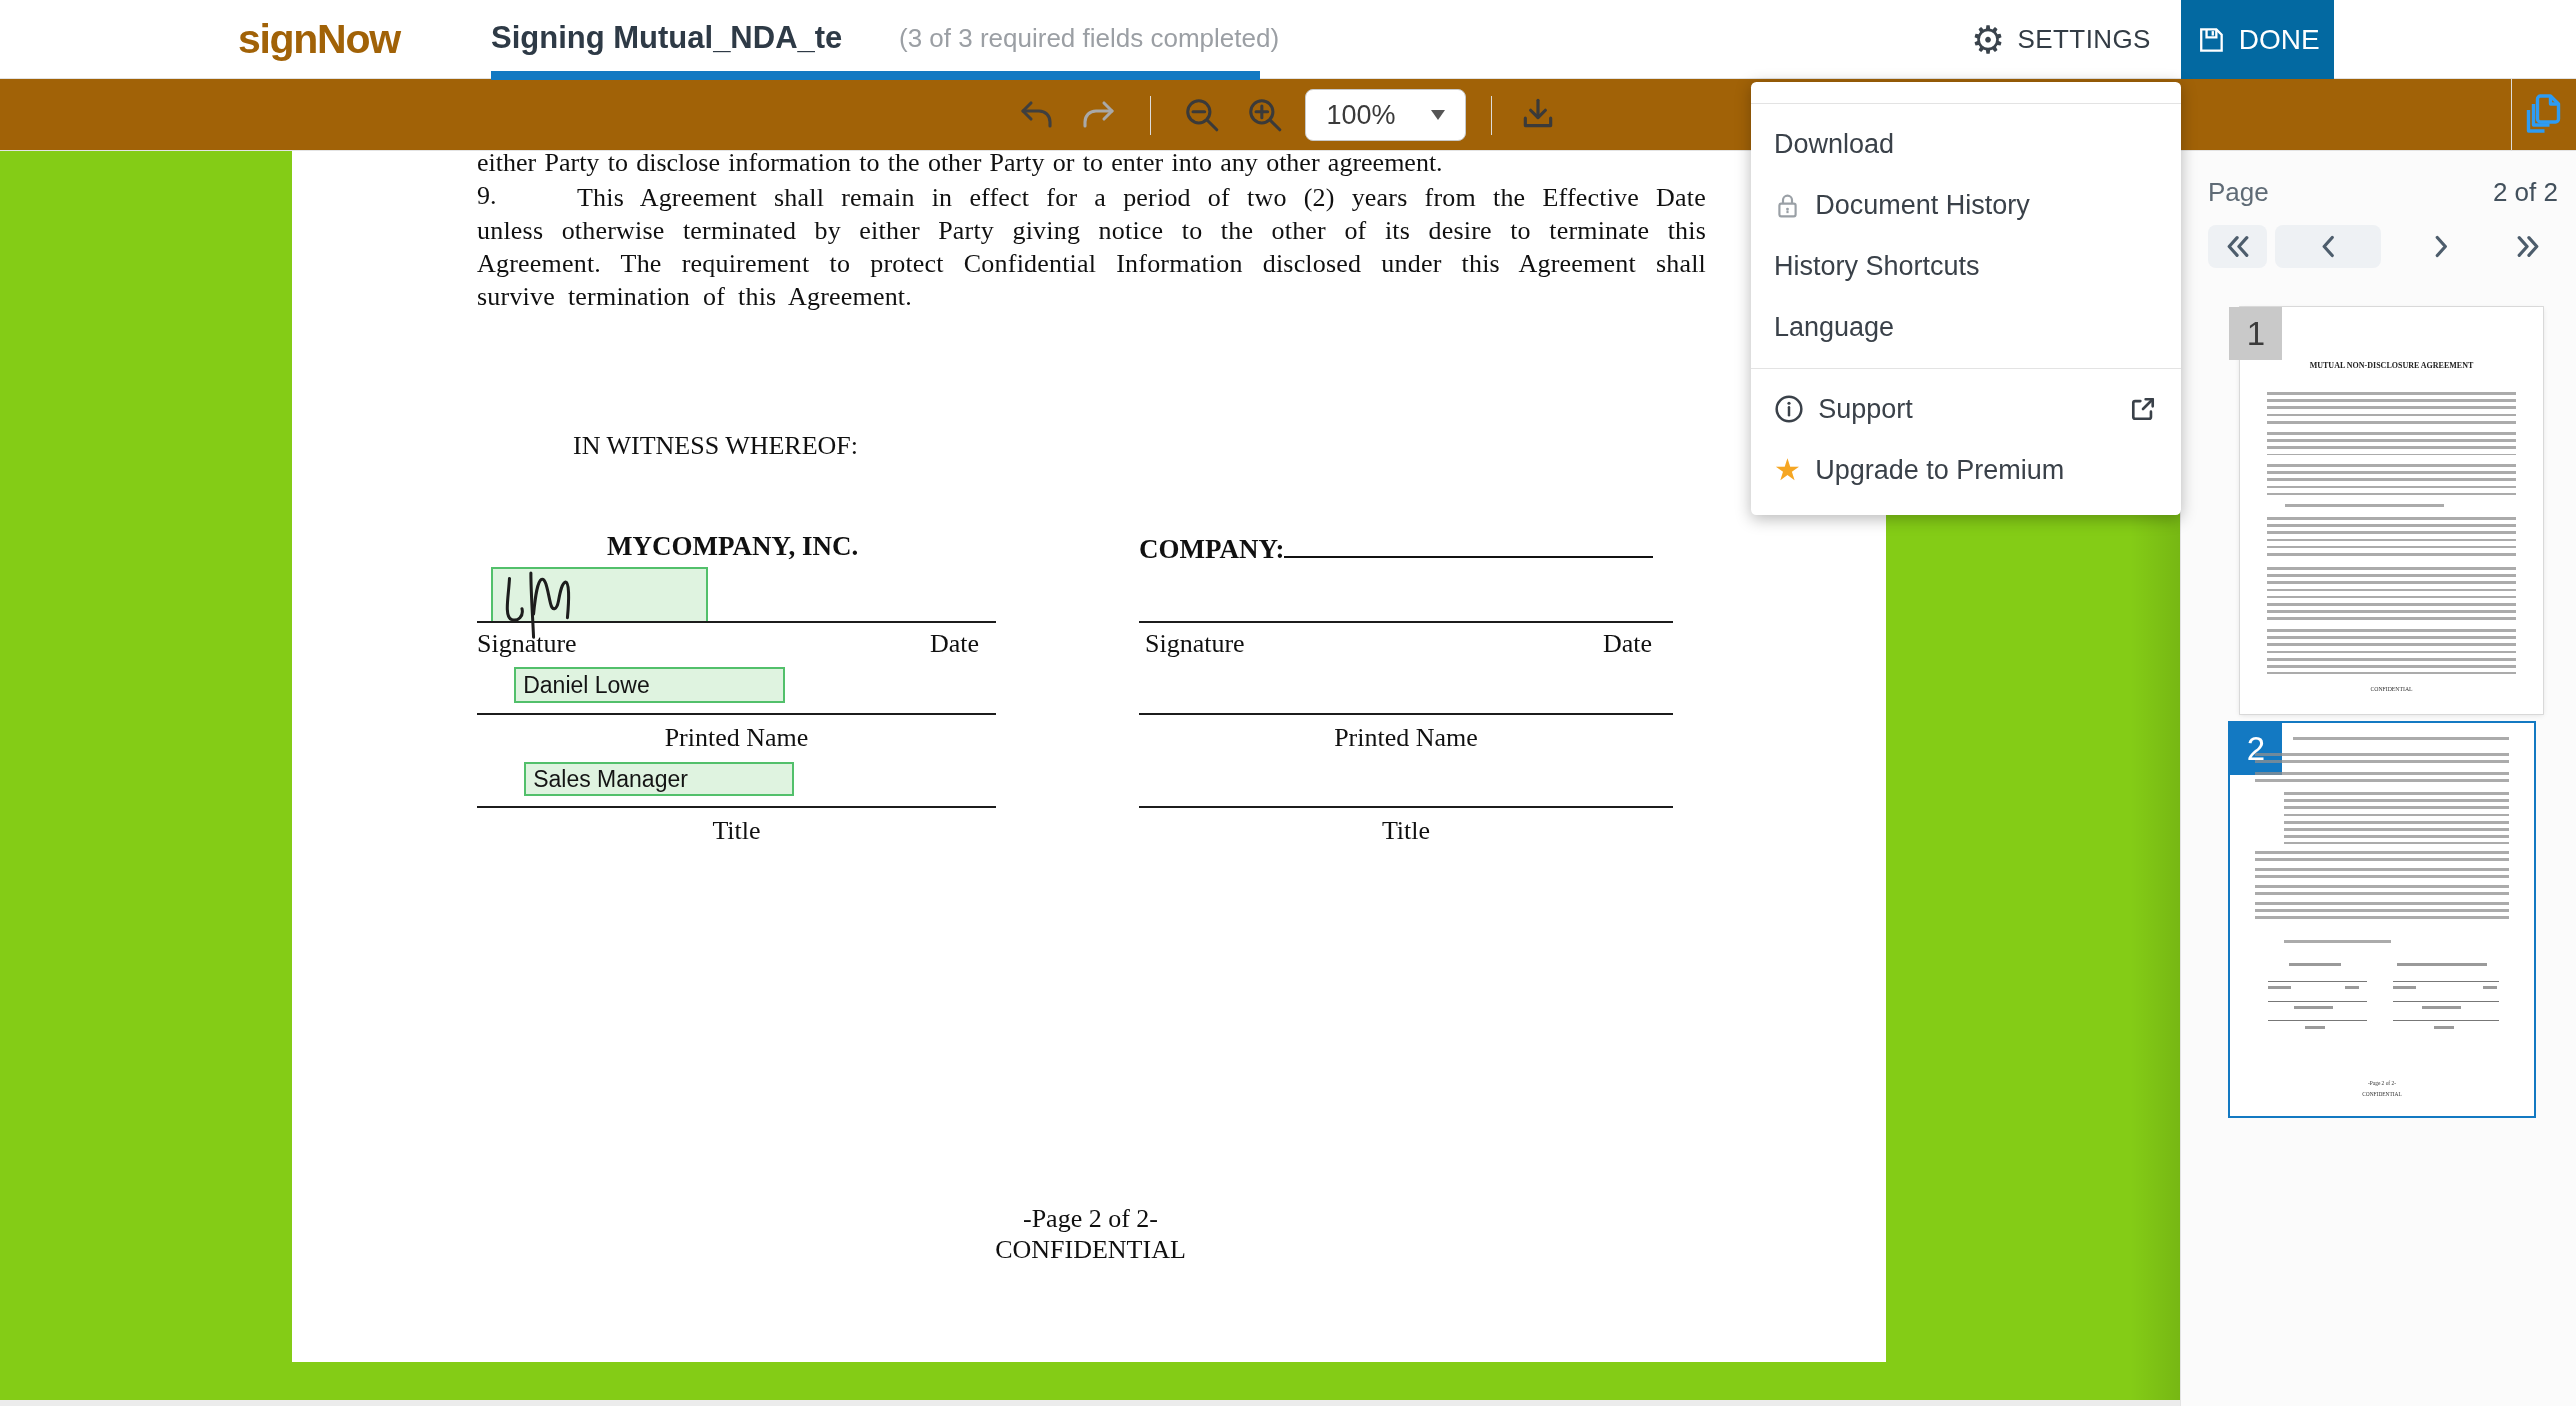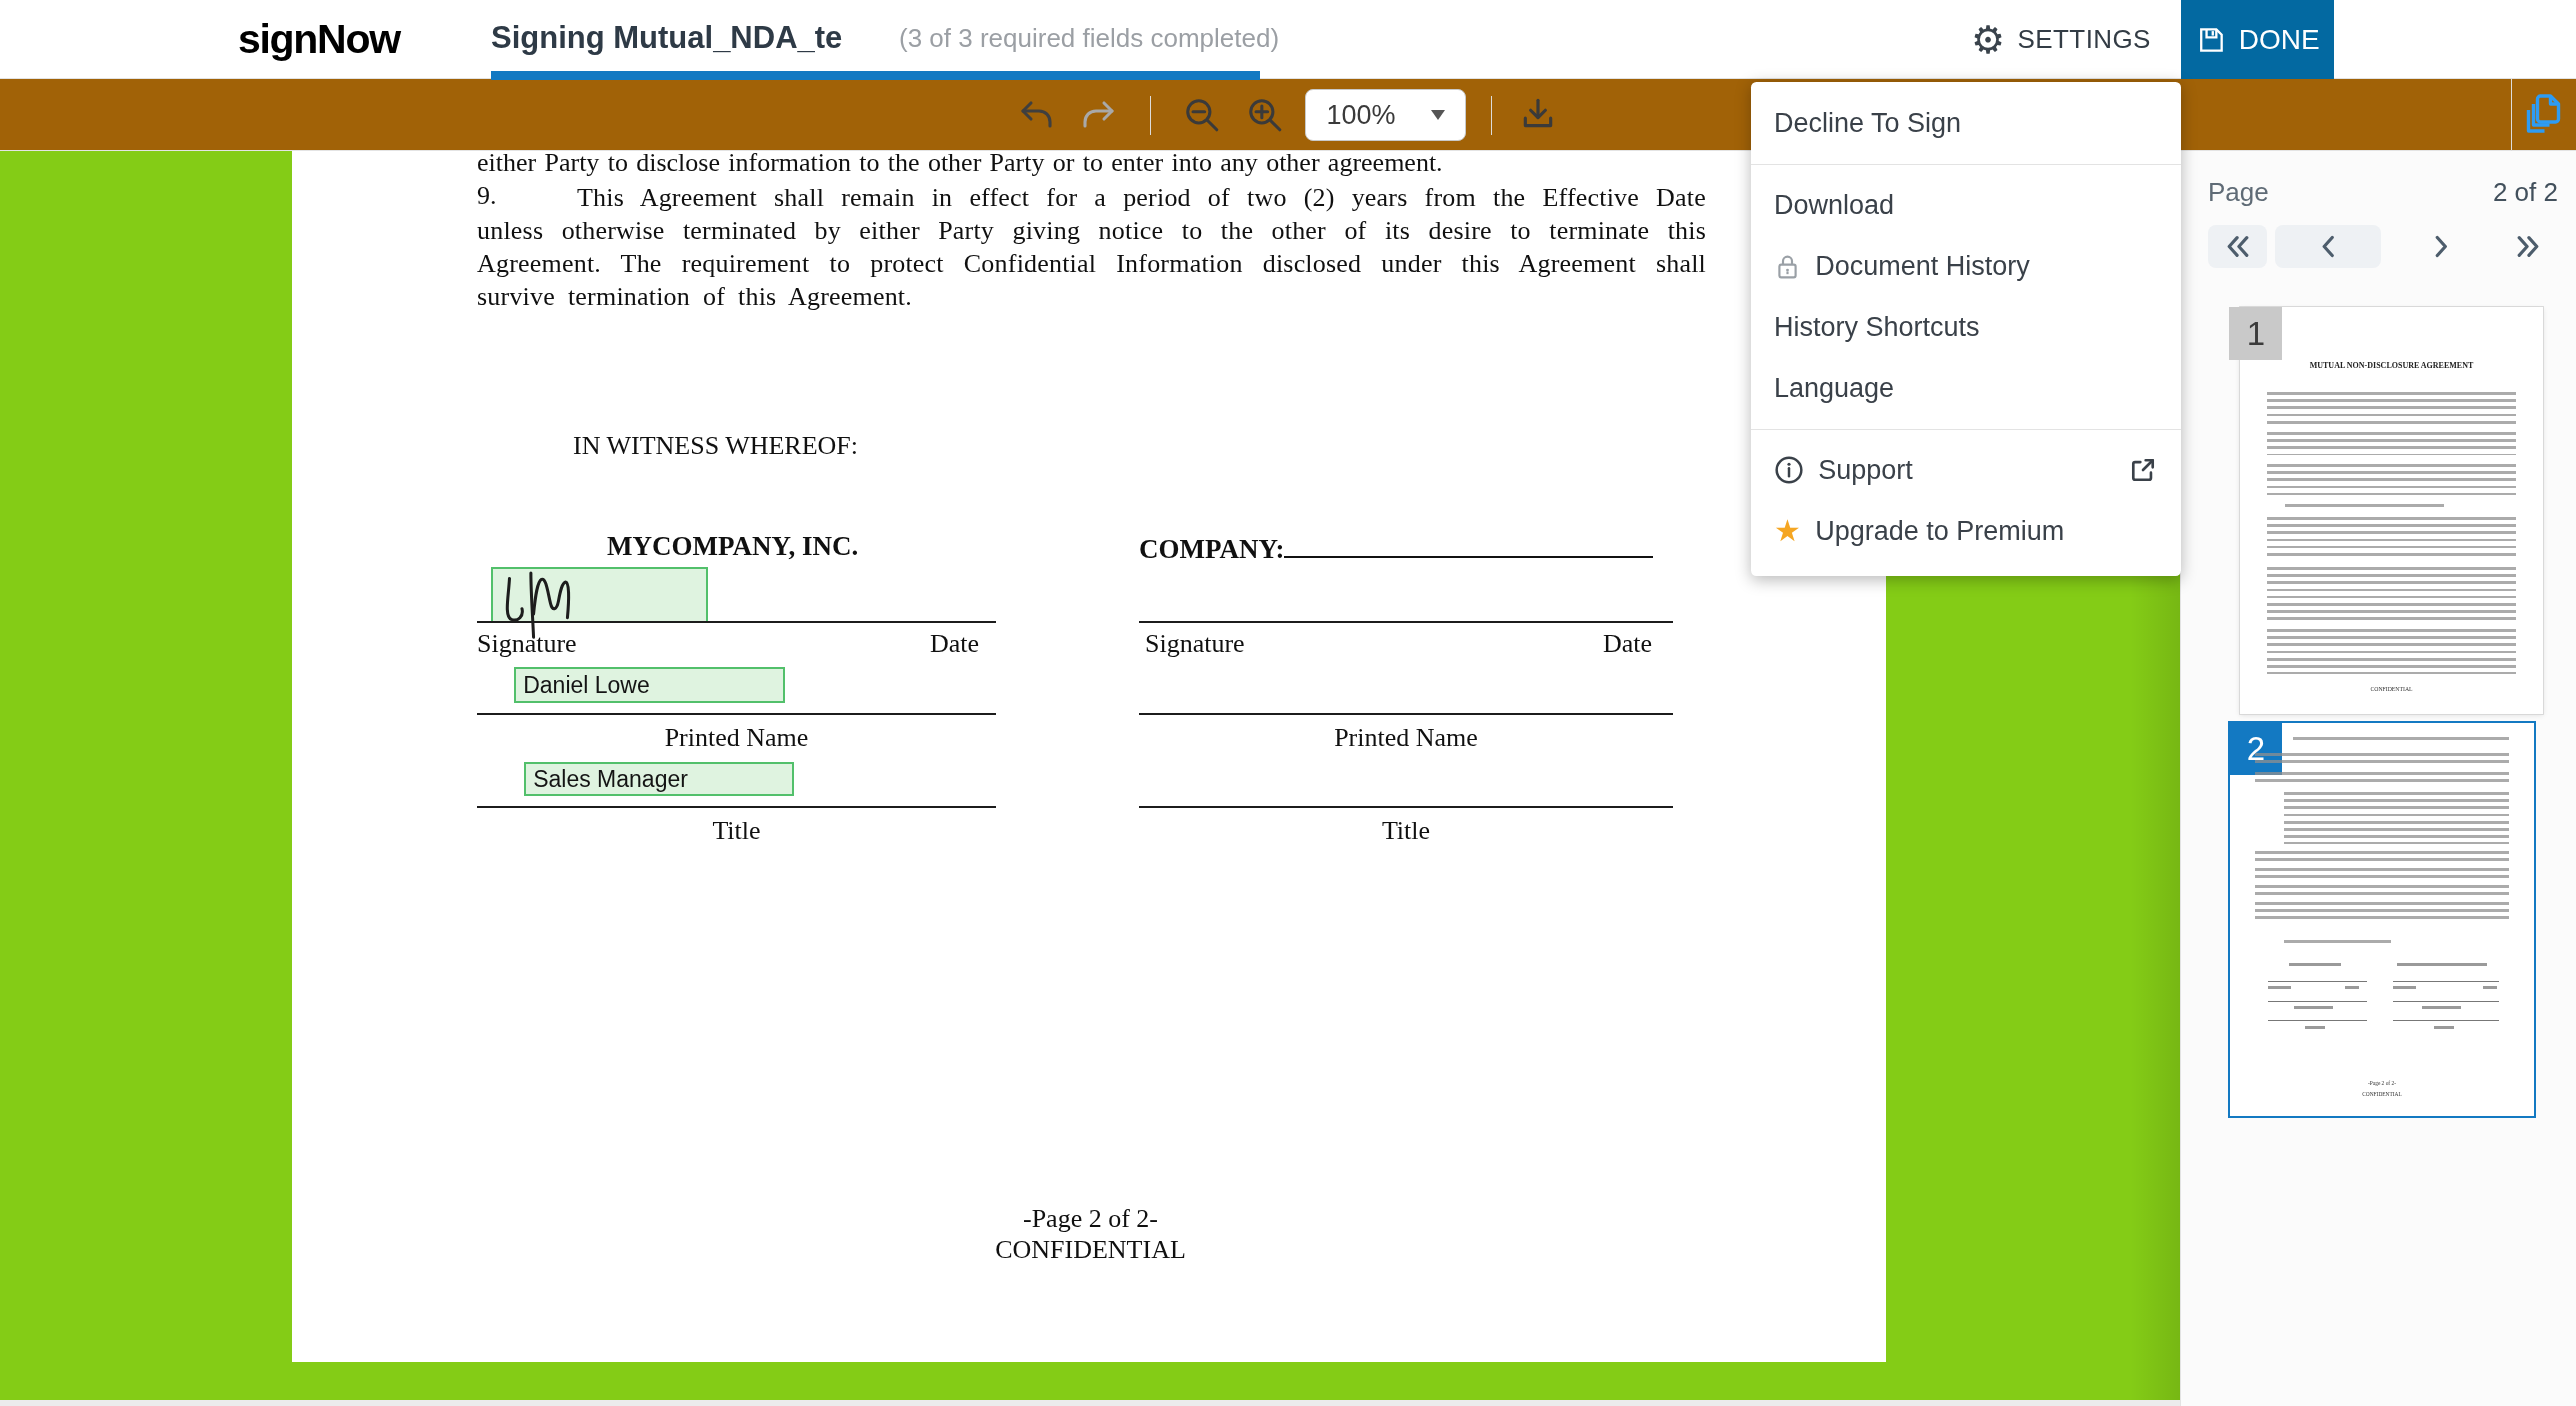--- a/index.html
+++ b/index.html
@@ -6,21 +6,21 @@
   html,body { background:#fff; }
   .app {
     position:relative; width:2576px; height:1406px; overflow:hidden;
     font-family:"Liberation Sans", sans-serif; background:#ececec;
   }
 
   
   .topbar { position:absolute; top:0; left:0; width:2576px; height:79px; background:#fff;
             border-bottom:0.9px solid #e2e2e2; z-index:30; }
   .logo { position:absolute; left:238px; top:16px; font-size:41px; font-weight:800;
-          color:#000000; letter-spacing:-1.3px; cursor:pointer; }
+          color:#a16207; letter-spacing:-1.3px; cursor:pointer; }
   .doc-title { position:absolute; left:491px; top:20px; width:396px; overflow:hidden;
                white-space:nowrap; font-size:31px; font-weight:700; color:#2e3a46; }
   .doc-status { position:absolute; left:899px; top:23px; font-size:26px; color:#9b9fa4; white-space:nowrap; }
   .progress { position:absolute; left:491px; top:71px; width:769px; height:9px; background:#1379c2; }
   .settings-btn { position:absolute; left:1971px; top:0; height:79px; display:flex; align-items:center;
                   gap:12.5px; background:none; border:none; cursor:pointer; }
   .gear-glyph { font-family:"DejaVu Sans", sans-serif; font-size:38px; color:#3a434c; line-height:1; }
   .settings-label { font-size:26px; color:#333c45; letter-spacing:0.4px; }
   .done-btn { position:absolute; left:2181px; top:0; width:153px; height:79px; background:#0369a1;
               border:none; display:flex; align-items:center; justify-content:center; gap:11.6px;
@@ -327,23 +327,20 @@
       <div class="mini-line" style="left:163px; top:297px; width:106px;"></div>
       <div class="mini-label" style="left:75px;  top:303px; width:20px;"></div>
       <div class="mini-label" style="left:204px; top:303px; width:20px;"></div>
 
       <div class="t2-foot" style="top:356px;">-Page 2 of 2-</div>
       <div class="t2-foot" style="top:367px;">CONFIDENTIAL</div>
     </div>
   </aside>
 
   <div class="menu">
-    <div class="menu-item">
-      <span>Decline To Sign</span>
-    </div>
     <div class="menu-div"></div>
     <div class="menu-item">
       <span>Download</span>
     </div>
     <div class="menu-item">
       <span class="mi-icon">
         <svg width="27" height="29" viewBox="0 0 30 32" fill="none" stroke="#9aa0a6" stroke-width="2.4">
           <rect x="6" y="14" width="18" height="14" rx="2"></rect>
           <path d="M10 14 v-4 a5 5 0 0 1 10 0 v4"></path>
           <circle cx="15" cy="20" r="1.6" fill="#9aa0a6" stroke="none"></circle>

